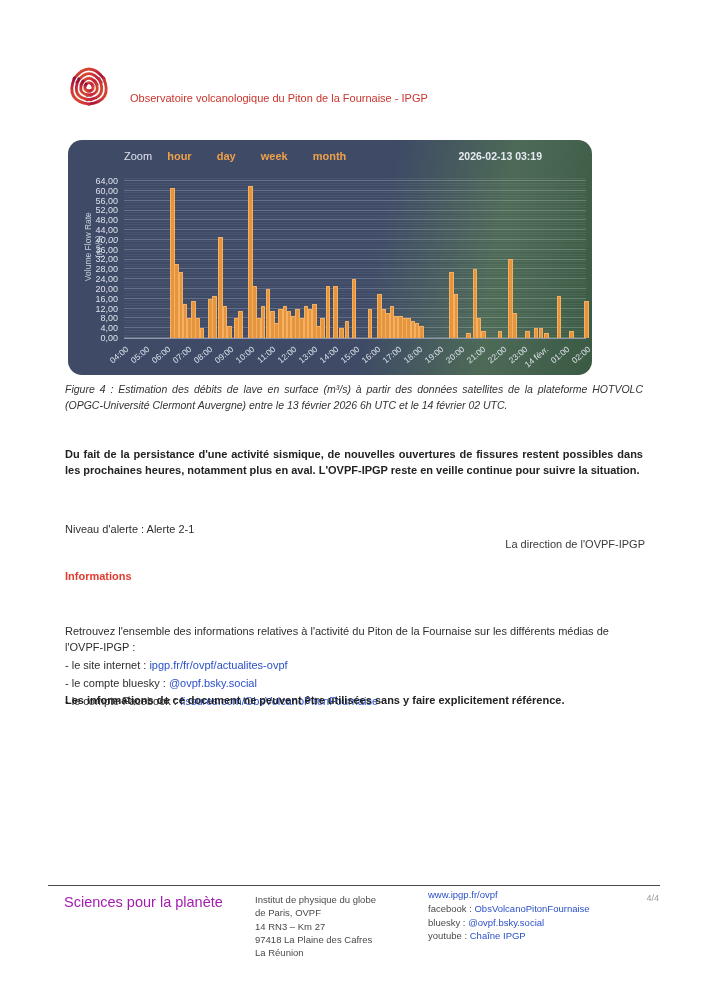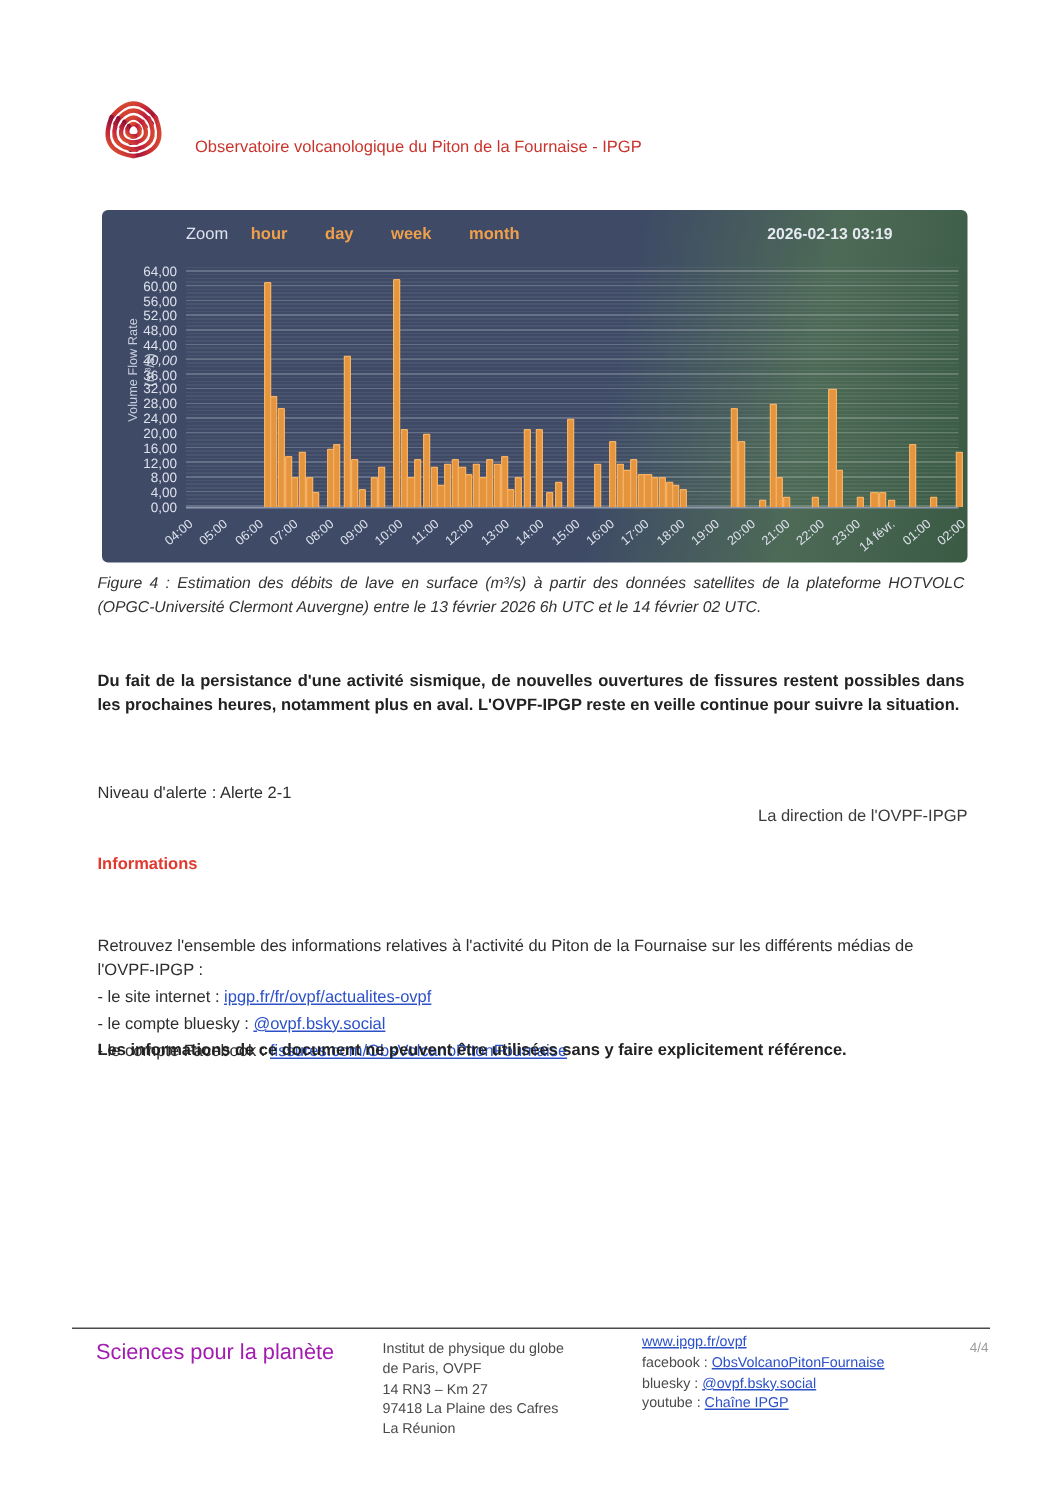--- a/index.html
+++ b/index.html
@@ -6,21 +6,21 @@
   .page{
     position:relative;width:707px;height:1000px;background:#ffffff;
     font-family:"Liberation Sans","DejaVu Sans",sans-serif;color:#3a3a3a;
     overflow:hidden;margin:0 auto;
   }
   
   .logo{position:absolute;left:60px;top:60px;width:58px;height:54px;}
   .hdr-title{position:absolute;left:130px;top:70px;font-size:15.5px;color:#c9342c;}
   .hdr-sub{position:absolute;left:130px;top:92px;font-size:11px;color:#c9342c;}
   
-  .chart{position:absolute;left:68px;top:140px;width:577px;height:235px;border-radius:4px;}
+  .chart{position:absolute;left:68px;top:140px;width:524px;height:235px;border-radius:14px;}
   .chart-header{position:absolute;left:56px;right:8px;top:10px;height:20px;font-size:11px;color:#e7eaf2;}
   .zoom-label{margin-right:12px;color:#dfe3ee;}
   .range-btn{margin-right:22px;font-weight:bold;cursor:pointer;}
   .chart-ts{position:absolute;right:42px;top:0;color:#e7eaf2;font-weight:bold;font-size:10.5px;}
   .y-title{position:absolute;left:-14px;top:96px;width:80px;transform:rotate(-90deg);transform-origin:center;
     font-size:8.5px;color:#c9cfdd;text-align:center;line-height:1.25;}
   .y-ticks{position:absolute;left:0;top:36px;width:52px;height:162px;}
   .y-tick{position:absolute;right:2px;font-size:9px;color:#dde1ec;transform:translateY(50%);}
   .plot{position:absolute;left:56px;right:6px;top:36px;height:162px;
     border-bottom:1px solid #8d96ab;
@@ -32,21 +32,21 @@
   .x-labels{position:absolute;left:56px;right:6px;top:200px;height:34px;font-size:8.5px;color:#dde1ec;}
   .x-label{position:absolute;top:4px;white-space:nowrap;transform:translateX(-100%) rotate(-40deg);transform-origin:100% 0;}
   
   .caption{position:absolute;left:65px;top:382px;width:578px;font-size:10.5px;font-style:italic;
     color:#333;line-height:1.5;text-align:justify;}
   .para{position:absolute;left:65px;width:578px;font-size:11px;line-height:1.45;color:#2e2e2e;}
   .bold{font-weight:bold;color:#222;}
   .justify{text-align:justify;}
   .red{color:#e03a2f;}
   .signature{position:absolute;right:62px;top:538px;font-size:11px;color:#3a3a3a;}
-  a.doclink{color:#2b50c8;text-decoration:underline;cursor:pointer;}
+  a.doclink{color:#2b50c8;cursor:pointer;}
   .linkline{margin-top:2px;}
   
   .footer-rule{position:absolute;left:48px;top:885px;width:612px;height:0;border-top:1.5px solid #4a4a4a;}
   .footer-tagline{position:absolute;left:64px;top:894px;font-size:14.5px;color:#a21caf;}
   .footer-address{position:absolute;left:255px;top:893px;font-size:9.5px;color:#4a4a4a;line-height:1.4;}
   .footer-links{position:absolute;left:428px;top:888px;font-size:9.5px;color:#4a4a4a;line-height:1.45;}
   .footer-page{position:absolute;right:48px;top:893px;font-size:9px;color:#9a9a9a;}
 </style>
 </head>
 <body>

